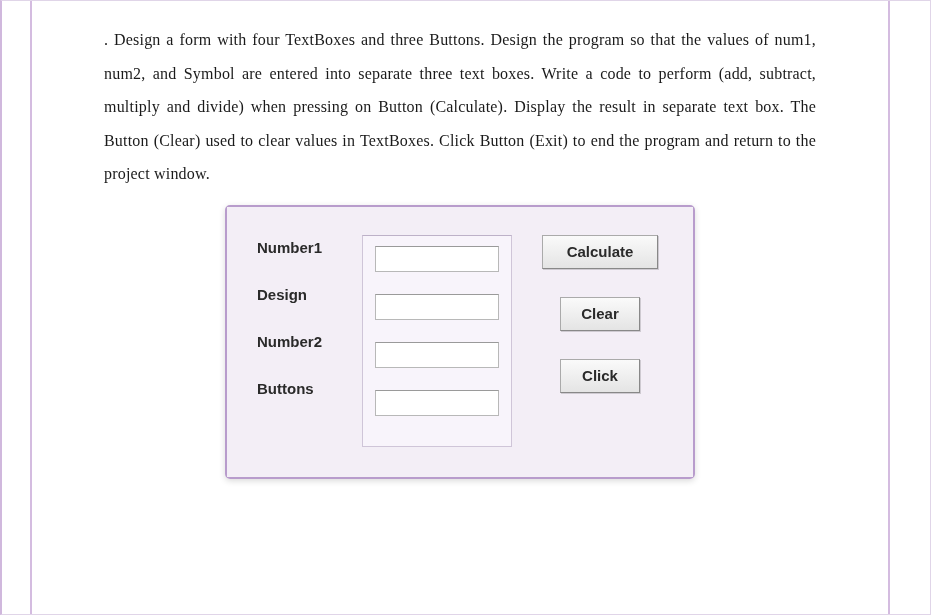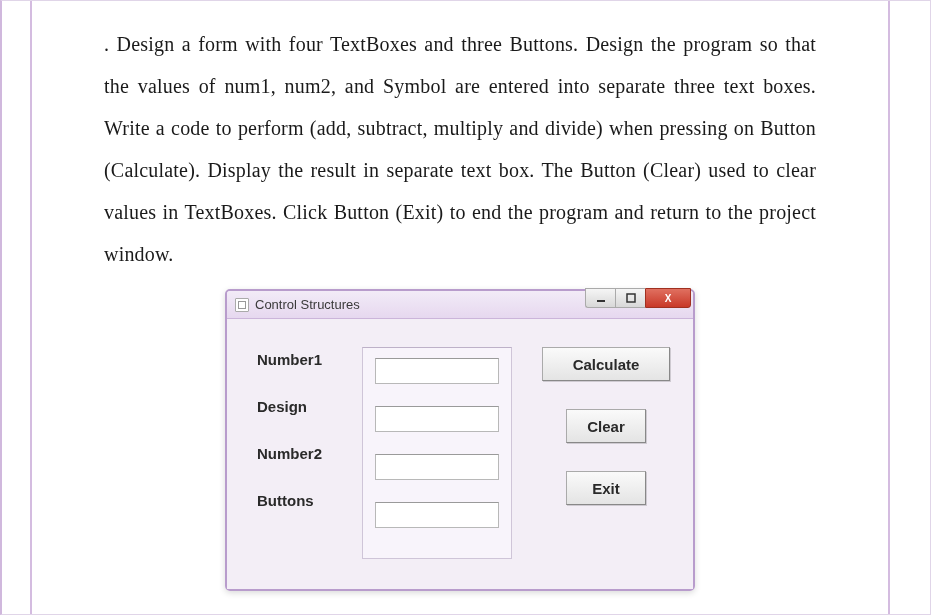--- a/index.html
+++ b/index.html
@@ -22,21 +22,21 @@
       position: absolute;
       top: 0;
       left: 28px;
       right: 40px;
       bottom: 0;
       border-left: 2px solid #d4bce0;
       border-right: 2px solid #d4bce0;
       padding: 22px 72px 0 72px;
     }
     .problem-text {
-      font-size: 20px;
+      font-size: 16px;
       line-height: 2.1;
       text-align: justify;
       color: #1a1a1a;
       letter-spacing: 0.2px;
     }
     .window-wrap {
       margin: 14px auto 0 auto;
       width: 470px;
       position: relative;
     }
@@ -149,21 +149,21 @@
       padding: 2px 4px;
     }
     .buttons-col {
       padding-top: 0;
       display: flex;
       flex-direction: column;
       gap: 28px;
       align-items: center;
     }
     .app-btn {
-      width: 128px;
+      width: 116px;
       height: 34px;
       background: linear-gradient(#fafafa, #e4e4e4);
       border: 1px solid #aaa;
       border-right-color: #888;
       border-bottom-color: #888;
       font-family: Arial, sans-serif;
       font-size: 15px;
       font-weight: bold;
       color: #2a2a2a;
       cursor: pointer;
@@ -175,60 +175,41 @@
 <body>
 
 <div class="page-outer">
   <div class="page-inner">
 
     <p class="problem-text">. Design a form with four TextBoxes and three Buttons. Design the program so that the values of num1, num2, and Symbol are entered into separate three text boxes. Write a code to perform (add, subtract, multiply and divide) when pressing on Button (Calculate). Display the result in separate text box. The Button (Clear) used to clear values in TextBoxes. Click Button (Exit) to end the program and return to the project window.</p>
 
     <div class="window-wrap">
       <div class="window">
 
-        <div class="titlebar">
-          <span class="title-icon"></span>
-          <span class="title-text">Control Structures</span>
-          <div class="win-controls">
-            <div class="win-btn min">
-              <svg width="10" height="10">
-                  <line x1="1" y1="8" x2="9" y2="8" stroke="#333" stroke-width="2"></line>
-                </svg>
-            </div>
-            <div class="win-btn max">
-              <svg width="10" height="10">
-                  <rect x="1" y="1" width="8" height="8" fill="none" stroke="#333" stroke-width="1.5"></rect>
-                </svg>
-            </div>
-            <div class="win-btn close">
-              <span>X</span>
-            </div>
-          </div>
-        </div>
 
         <div class="client-area">
 
           <div class="labels-col wide">
             <span class="fld-label">Number1</span>
             <span class="fld-label">Design</span>
             <span class="fld-label">Number2</span>
             <span class="fld-label">Buttons</span>
           </div>
 
           <div class="inputs-panel">
             <input class="txt-input" value="" style="">
             <input class="txt-input" value="" style="">
             <input class="txt-input" value="" style="">
             <input class="txt-input" value="" style="">
           </div>
 
           <div class="buttons-col">
             <button class="app-btn">Calculate</button>
             <button class="app-btn small">Clear</button>
-            <button class="app-btn small">Exit</button>
+            <button class="app-btn small">Click</button>
           </div>
 
         </div>
       </div>
     </div>
 
   </div>
 </div>
 
 </body></html>

